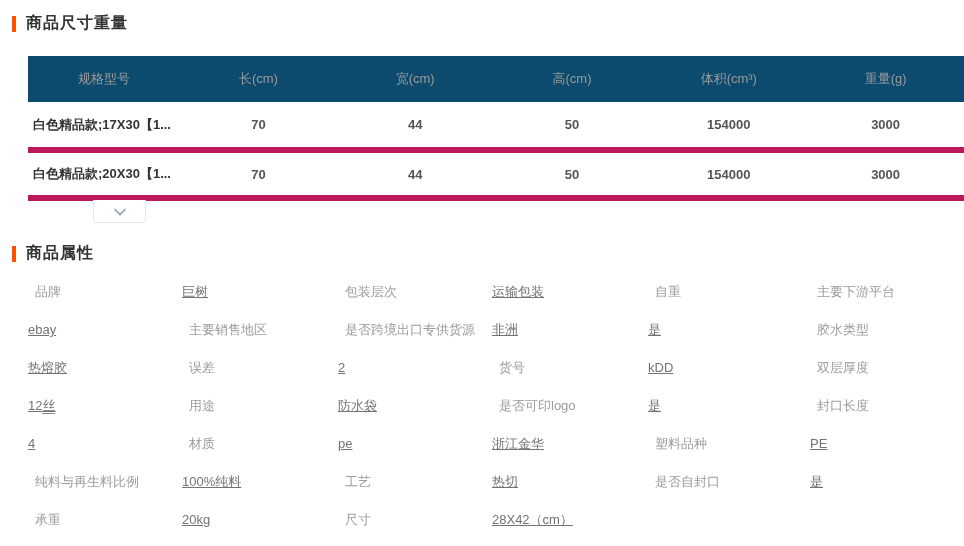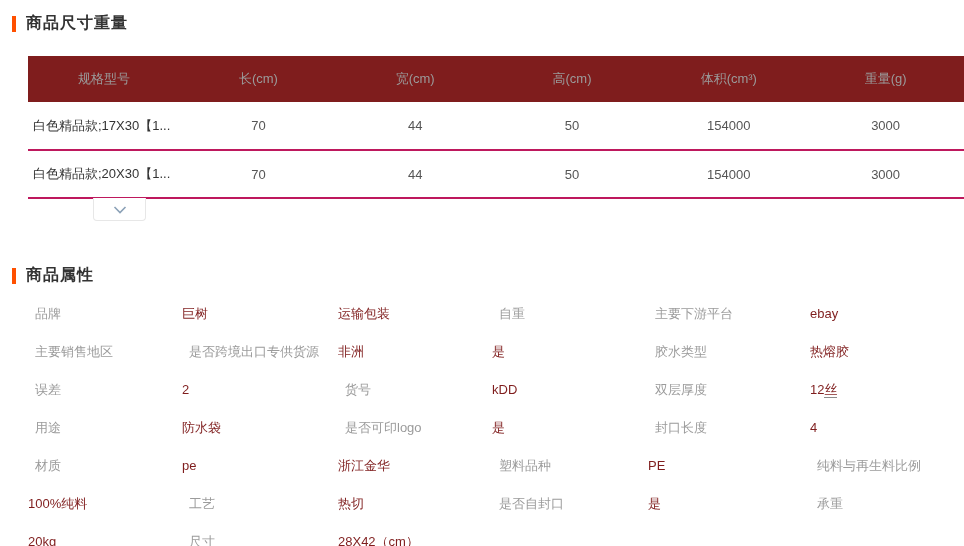--- a/index.html
+++ b/index.html
@@ -6,35 +6,35 @@
   html,body { margin:0; padding:0; }
   body {
     width:964px; height:546px; background:#fff; overflow:hidden;
     font-family:"Liberation Sans","DejaVu Sans",sans-serif; color:#333;
   }
   
   .section-title { display:flex; align-items:center; margin-left:12px; }
   .section-title .bar { width:4px; height:16px; background:#ff5000; margin-right:10px; }
   .section-title .txt { font-size:16px; font-weight:bold; color:#333; letter-spacing:1px; }
   .st-1 { margin-top:13px; }
-  .st-2 { margin-top:44px; }
+  .st-2 { margin-top:20px; }
 
   
   table.size-table {
     width:936px; margin:22px 0 0 28px;
     border-collapse:collapse; table-layout:fixed; font-size:13px;
   }
   table.size-table col.c-spec { width:152px; }
   table.size-table thead th {
-    background:#7f1d1d; height:46px; font-weight:normal;
+    background:#0c4a6e; height:46px; font-weight:normal;
     color:#9b9b9b; text-align:center;
   }
   table.size-table tbody td {
-    height:48px; border-bottom:2px solid #be185d;
-    text-align:center; color:#555;
+    height:48px; border-bottom:6px solid #be185d;
+    text-align:center; color:#555;font-weight:bold;
   }
   table.size-table tbody td.spec {
     text-align:left; padding-left:5px; color:#333;
     white-space:nowrap; overflow:hidden;
   }
 
   
   .expand-tab {
     margin-left:93px; margin-top:-1px; width:53px; height:23px;
     background:#fff; border:1px solid #e7e7e7; border-top:1px solid #fff;
@@ -43,21 +43,21 @@
   }
 
   
   .attr-grid {
     margin:9px 0 0 28px; width:936px;
     display:grid; grid-template-columns:154px 156px 154px 156px 162px 1fr;
     font-size:13px;
   }
   .attr-grid .cell { height:38px; line-height:38px; white-space:nowrap; overflow:hidden; }
   .attr-grid .al { color:#9b9b9b;margin-left:7px; }
-  .attr-grid .av { color:#7f1d1d; }
+  .attr-grid .av { color:#737373;text-decoration:underline; }
   .uterm { border-bottom:1px solid #8c8c8c; cursor:default; }
 </style>
 </head>
 <body>
 
 <div class="section-title st-1">
   <span class="bar" style="background: rgb(255, 80, 0);"></span>
   <span class="txt">商品尺寸重量</span>
 </div>
 
@@ -110,20 +110,21 @@
 
 <div class="section-title st-2">
   <span class="bar" style="background: rgb(255, 80, 0);"></span>
   <span class="txt">商品属性</span>
 </div>
 
 <div class="attr-grid">
 
   <div class="cell al">品牌</div>
   <div class="cell av">巨树</div>
+  <div class="cell al">包装层次</div>
   <div class="cell av">运输包装</div>
   <div class="cell al">自重</div>
 
   <div class="cell al">主要下游平台</div>
   <div class="cell av">ebay</div>
   <div class="cell al">主要销售地区</div>
   <div class="cell al">是否跨境出口专供货源</div>
   <div class="cell av">非洲</div>
   <div class="cell av">是</div>
 

